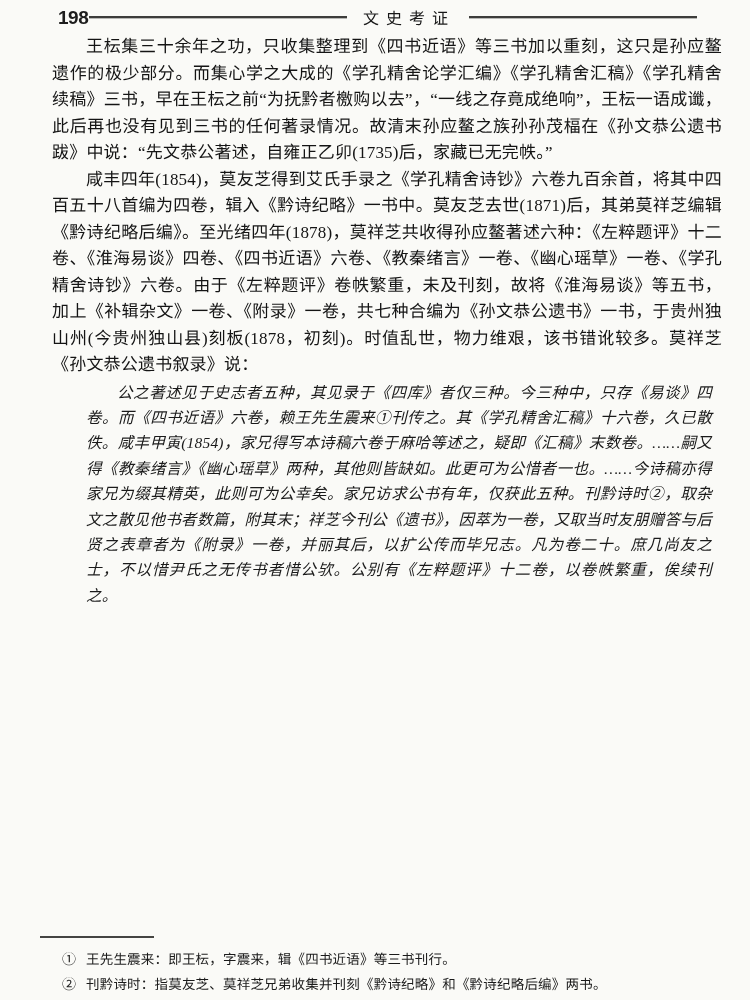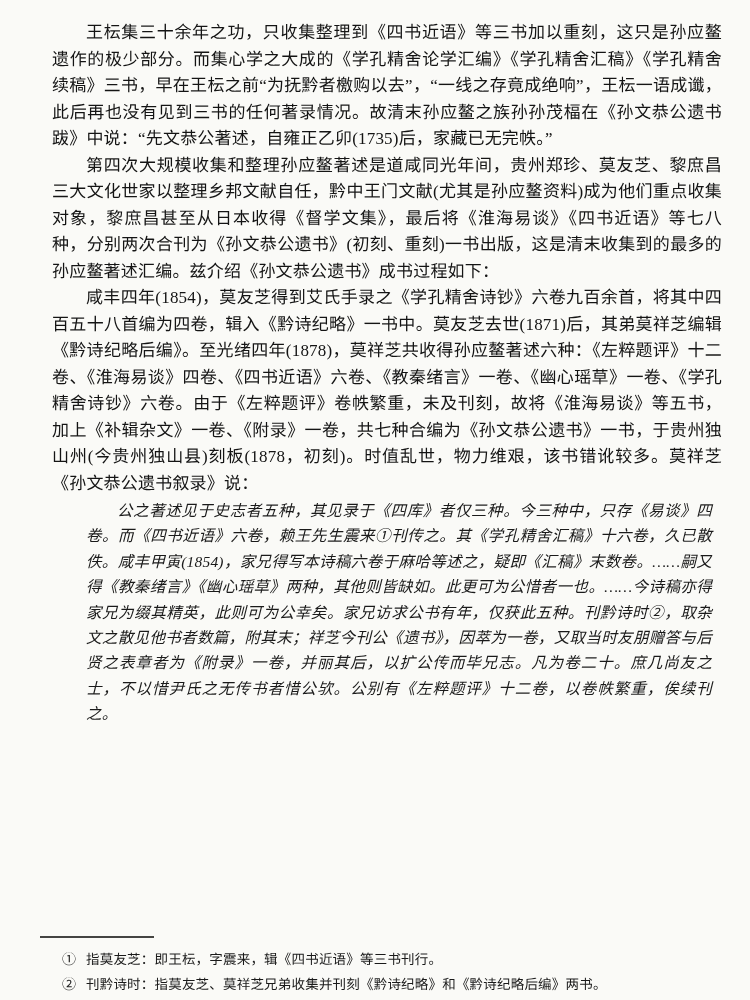--- a/index.html
+++ b/index.html
@@ -48,21 +48,21 @@
   .head-title {
     font-size: 16px;
     letter-spacing: 7px;
     color: #171717;
     white-space: nowrap;
     padding-left: 4px;
   }
   
   .article {
     position: absolute;
-    top: 20px;
+    top: 34px;
     left: 52px;
     right: 28px;
   }
   .para {
     font-size: 17px;
     line-height: 26.5px;
     text-indent: 2em;
     text-align: justify;
     text-justify: inter-character;
     word-break: break-all;
@@ -116,34 +116,39 @@
     text-align: justify;
     text-justify: inter-character;
     word-break: break-all;
   }
 </style>
 </head>
 <body>
 
 <div class="page">
 
+  <div class="running-head">
+    <span class="page-number">198</span>
+    <span class="head-rule left"></span>
+    <span class="head-title">文史考证</span>
+    <span class="head-rule right"></span>
+  </div>
 
   <div class="article">
     <p class="para">王枟集三十余年之功，只收集整理到《四书近语》等三书加以重刻，这只是孙应鳌遗作的极少部分。而集心学之大成的《学孔精舍论学汇编》《学孔精舍汇稿》《学孔精舍续稿》三书，早在王枟之前“为抚黔者檄购以去”，“一线之存竟成绝响”，王枟一语成谶，此后再也没有见到三书的任何著录情况。故清末孙应鳌之族孙孙茂楅在《孙文恭公遗书跋》中说：“先文恭公著述，自雍正乙卯(1735)后，家藏已无完帙。”</p>
-    <p class="para">第四次大规模收集和整理孙应鳌著述是道咸同光年间，贵州郑珍、莫友芝、黎庶昌三大文化世家以整理乡邦文献自任，黔中王门文献(尤其是孙应鳌资料)成为他们重点收集对象，黎庶昌甚至从日本收得《督学文集》，最后将《淮海易谈》《四书近语》等七八种，分别两次合刊为《孙文恭公遗书》(初刻、重刻)一书出版，这是清末收集到的最多的孙应鳌著述汇编。兹介绍《孙文恭公遗书》成书过程如下：</p>
     <p class="para">咸丰四年(1854)，莫友芝得到艾氏手录之《学孔精舍诗钞》六卷九百余首，将其中四百五十八首编为四卷，辑入《黔诗纪略》一书中。莫友芝去世(1871)后，其弟莫祥芝编辑《黔诗纪略后编》。至光绪四年(1878)，莫祥芝共收得孙应鳌著述六种：《左粹题评》十二卷、《淮海易谈》四卷、《四书近语》六卷、《教秦绪言》一卷、《幽心瑶草》一卷、《学孔精舍诗钞》六卷。由于《左粹题评》卷帙繁重，未及刊刻，故将《淮海易谈》等五书，加上《补辑杂文》一卷、《附录》一卷，共七种合编为《孙文恭公遗书》一书，于贵州独山州(今贵州独山县)刻板(1878，初刻)。时值乱世，物力维艰，该书错讹较多。莫祥芝《孙文恭公遗书叙录》说：</p>
     <p class="quote">公之著述见于史志者五种，其见录于《四库》者仅三种。今三种中，只存《易谈》四卷。而《四书近语》六卷，赖王先生震来①刊传之。其《学孔精舍汇稿》十六卷，久已散佚。咸丰甲寅(1854)，家兄得写本诗稿六卷于麻哈等述之，疑即《汇稿》末数卷。……嗣又得《教秦绪言》《幽心瑶草》两种，其他则皆缺如。此更可为公惜者一也。……今诗稿亦得家兄为缀其精英，此则可为公幸矣。家兄访求公书有年，仅获此五种。刊黔诗时②，取杂文之散见他书者数篇，附其末；祥芝今刊公《遗书》，因萃为一卷，又取当时友朋赠答与后贤之表章者为《附录》一卷，并丽其后，以扩公传而毕兄志。凡为卷二十。庶几尚友之士，不以惜尹氏之无传书者惜公欤。公别有《左粹题评》十二卷，以卷帙繁重，俟续刊之。</p>
   </div>
 
   <div class="footnote-divider"></div>
 
   <div class="footnotes">
     <div class="footnote">
       <span class="marker">①</span>
-      <span class="fn-text">指莫友芝：即王枟，字震来，辑《四书近语》等三书刊行。</span>
+      <span class="fn-text">王先生震来：即王枟，字震来，辑《四书近语》等三书刊行。</span>
     </div>
     <div class="footnote">
       <span class="marker">②</span>
       <span class="fn-text">刊黔诗时：指莫友芝、莫祥芝兄弟收集并刊刻《黔诗纪略》和《黔诗纪略后编》两书。</span>
     </div>
   </div>
 
 </div>
 
 </body></html>

